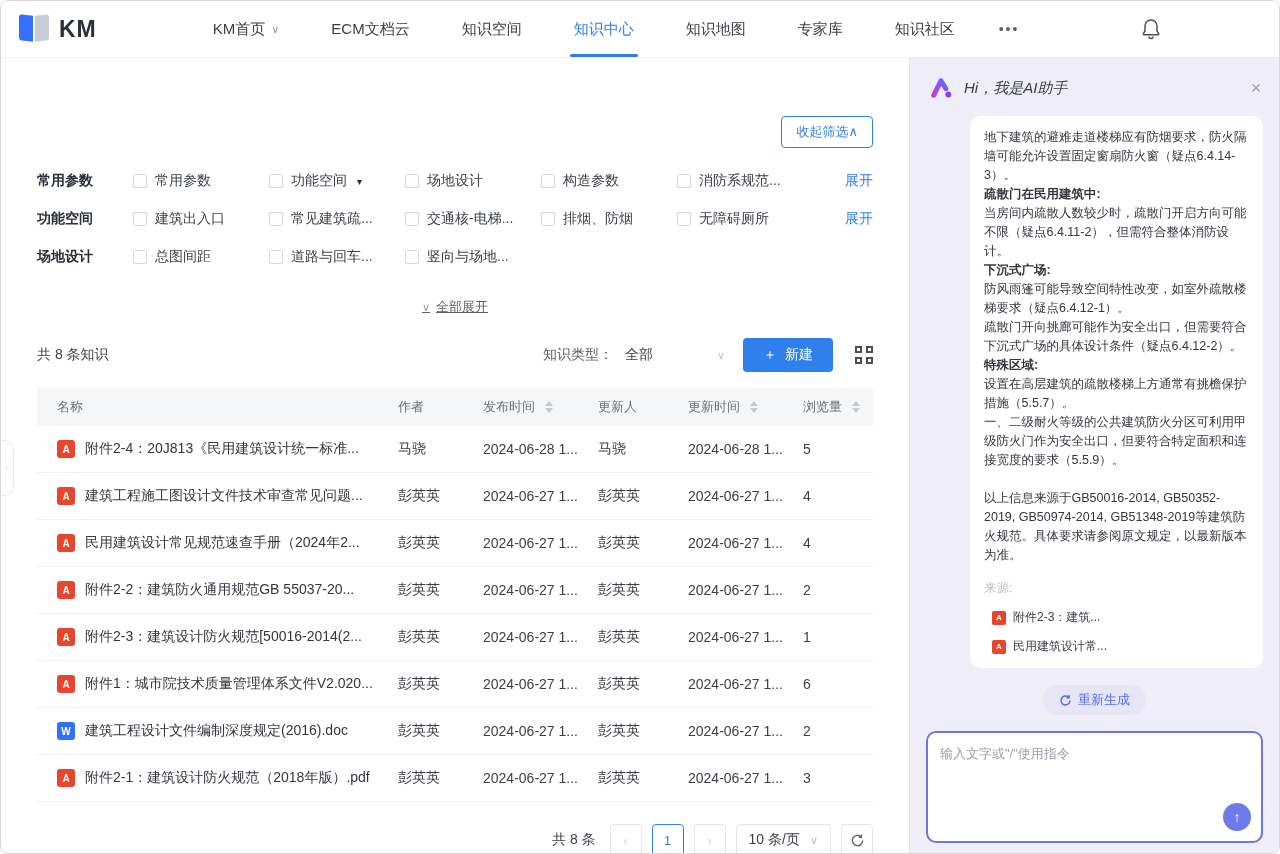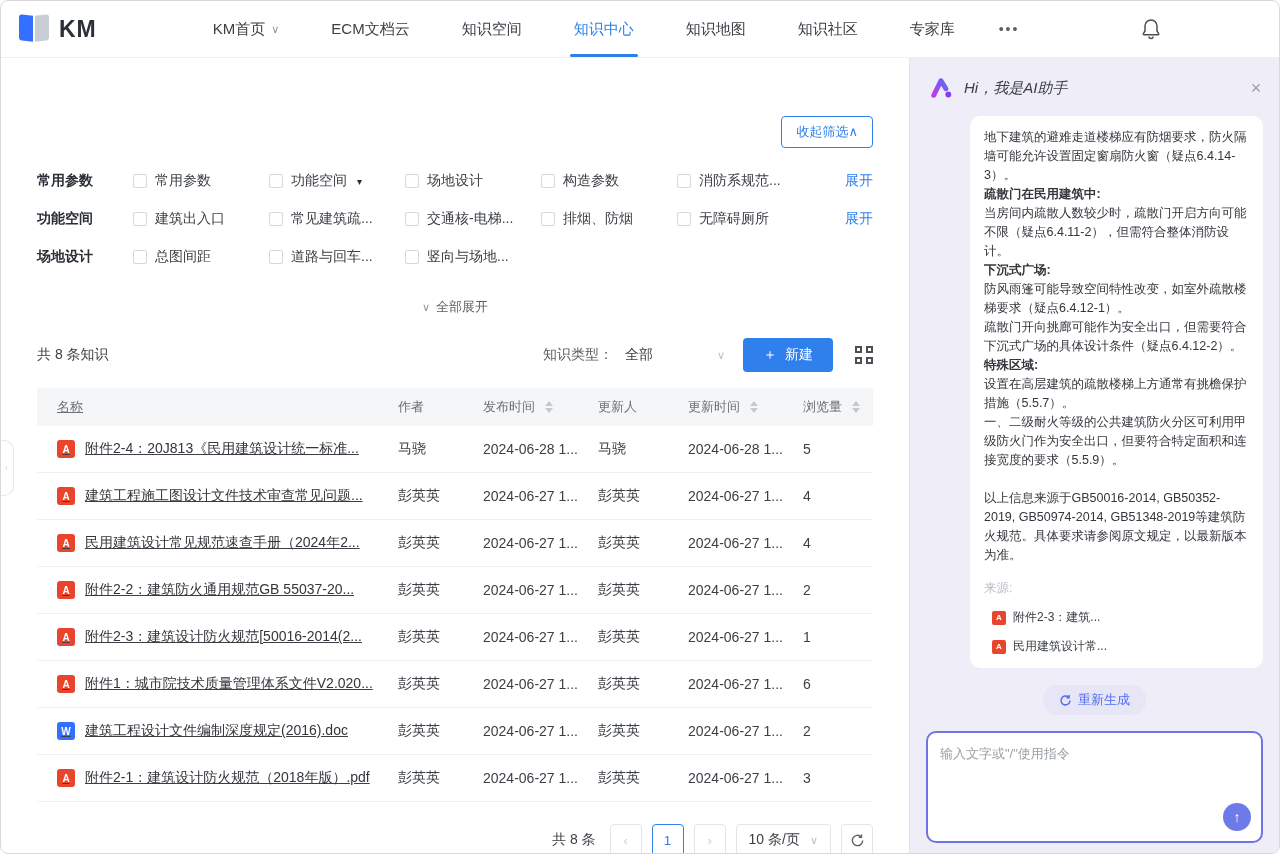--- a/index.html
+++ b/index.html
@@ -38,38 +38,38 @@
 
   
   .filters { margin-top:24px; }
   .filter-row { display:flex; align-items:flex-start; height:38px; }
   .filter-label { width:96px; flex:0 0 96px; font-size:14px; font-weight:bold; color:#2b2f36; }
   .filter-opts { display:flex; flex:1; }
   .filter-opt { width:136px; display:flex; align-items:center; gap:8px; font-size:14px; color:#3c4046; cursor:pointer; }
   .checkbox { width:14px; height:14px; border:1px solid #d4d7dc; border-radius:2px; background:#fff; flex:0 0 14px; }
   .opt-caret { font-size:10px; color:#2b2f36; margin-left:2px; }
   .expand-link { margin-left:auto; font-size:14px; color:#2f80ed; cursor:pointer; white-space:nowrap; }
-  .expand-all { text-align:center; margin-top:12px; font-size:13px; color:#5c6066; cursor:pointer; }
+  .expand-all { text-align:center; margin-top:12px; font-size:13px; color:#5c6066; cursor:pointer;text-decoration:underline; }
   .expand-all .caret { font-size:11px; color:#8f949c; margin-right:6px; }
 
   
   .toolbar { margin-top:22px; display:flex; align-items:center; }
   .count-text { font-size:14px; color:#3c4046; }
   .type-group { margin-left:auto; display:flex; align-items:center; font-size:14px; color:#5c6066; }
   .type-select { display:flex; align-items:center; width:118px; margin-left:12px; color:#3c4046; cursor:pointer; }
   .type-select .caret { margin-left:auto; margin-right:18px; color:#b9bec7; font-size:11px; }
   .new-btn { height:34px; padding:0 20px; background:#2f80ed; border:none; border-radius:4px; color:#fff; font-size:14px; cursor:pointer; display:flex; align-items:center; gap:8px; font-family:inherit; }
   .grid-icon { margin-left:22px; width:18px; height:18px; display:grid; grid-template-columns:7px 7px; grid-template-rows:7px 7px; gap:4px; cursor:pointer; }
   .grid-icon i { border:2px solid #4a4e55; }
 
   
   .table { margin-top:16px; }
   .thead { display:flex; align-items:center; height:38px; background:#f5f6f8; font-size:13px; color:#6b7078; padding:0 0 0 20px; }
   .trow { display:flex; align-items:center; height:47px; border-bottom:1px solid #eef0f3; font-size:14px; color:#3c4046; padding-left:20px; cursor:pointer; }
-  .c-name { flex:1 1 320px; display:flex; align-items:flex-end; gap:10px; min-width:0; overflow:hidden; white-space:nowrap;text-decoration:underline; }
+  .c-name { flex:1 1 320px; display:flex; align-items:flex-end; gap:10px; min-width:0; overflow:hidden; white-space:nowrap; }
   .c-author { width:85px; flex:0 0 85px; }
   .c-pub, .c-upd { width:115px; flex:0 0 115px; display:flex; align-items:center; }
   .c-updby { width:90px; flex:0 0 90px; }
   .c-views { width:70px; flex:0 0 70px; display:flex; align-items:center; }
   .cell-txt { overflow:hidden; text-overflow:ellipsis; white-space:nowrap; }
   .sort { display:inline-flex; flex-direction:column; gap:2px; margin-left:10px; }
   .sort i { width:0; height:0; border-left:4px solid transparent; border-right:4px solid transparent; }
   .sort .up { border-bottom:5px solid #c4c8cf; }
   .sort .dn { border-top:5px solid #c4c8cf; }
   .ficon { width:18px; height:18px; border-radius:3px; flex:0 0 18px; display:flex; align-items:center; justify-content:center; color:#fff; font-size:10px; font-weight:bold; }
@@ -131,24 +131,24 @@
       <div class="nav-item">
           <span>知识空间</span>
         </div>
       <div class="nav-item active">
           <span>知识中心</span>
         </div>
       <div class="nav-item">
           <span>知识地图</span>
         </div>
       <div class="nav-item">
+          <span>专家库</span>
+        </div>
+      <div class="nav-item">
           <span>知识社区</span>
-        </div>
-      <div class="nav-item">
-          <span>专家库</span>
         </div>
       <div class="nav-more">•••</div>
     </nav>
     <div class="bell">
       <svg width="20" height="22" viewBox="0 0 20 22" fill="none">
           <path d="M10 2c-3.4 0-6 2.6-6 6v5l-1.6 2.6c-.3.5 0 1.1.6 1.1h14c.6 0 .9-.6.6-1.1L16 13V8c0-3.4-2.6-6-6-6z" stroke="#4a4e55" stroke-width="1.5" fill="none"></path>
           <path d="M8 18.5a2 2 0 0 0 4 0" stroke="#4a4e55" stroke-width="1.5" fill="none"></path>
         </svg>
     </div>
   </header>

